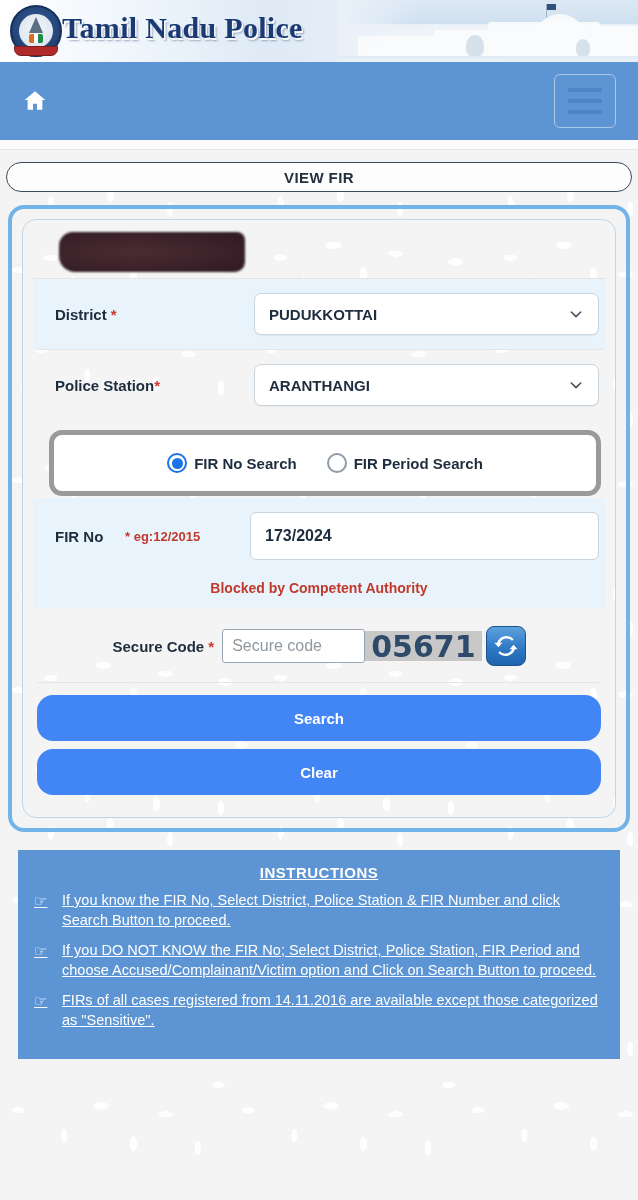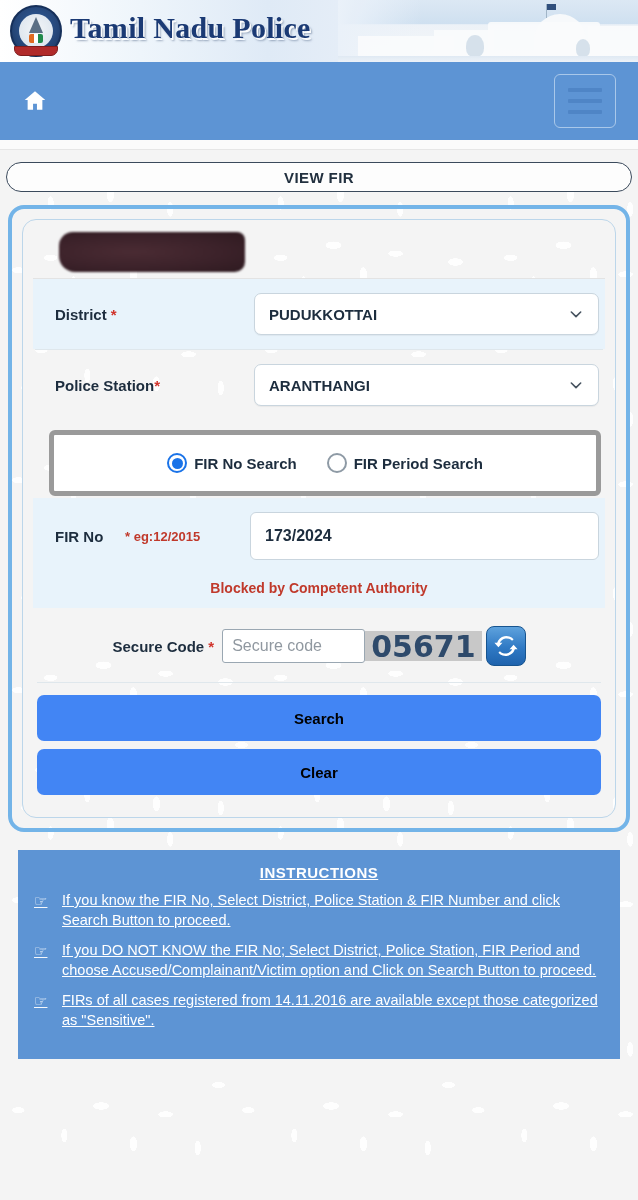--- a/index.html
+++ b/index.html
@@ -81,21 +81,21 @@
     width: 14px; height: 9px;
     background: linear-gradient(90deg, #e06a20 33%, #ffffff 33% 66%, #1f8a4c 66%);
     border-radius: 2px;
   }
   .crest-ribbon {
     position: absolute; left: 50%; bottom: -1px; transform: translateX(-50%);
     width: 44px; height: 10px; background: #b02a2a; border-radius: 0 0 7px 7px;
     border: 1px solid #7d1c1c;
   }
   .brand {
-    position: absolute; left: 70px; top: 11px;
+    position: absolute; left: 62px; top: 11px;
     font-family: "Liberation Serif", serif;
     font-size: 30px; font-weight: 700; color: #1b3a74; letter-spacing: .3px;
     text-shadow: 1.5px 1.5px 0 rgba(255,255,255,.95), 2.5px 2.5px 2px rgba(90,110,140,.55);
   }
 
   
   .navbar {
     height: 78px; background: #5d94d4;
     display: flex; align-items: center; justify-content: space-between;
     padding: 0 22px;
@@ -154,21 +154,21 @@
     border: 1px solid #c9d5de; border-radius: 7px;
     display: flex; align-items: center; justify-content: space-between;
     padding: 16px 14px; font-size: 15px; font-weight: 700; color: #1d2d3e;
     box-shadow: 0 1px 1px rgba(0,0,0,.05);
   }
   .chev { width: 16px; height: 16px; flex: none; }
 
   .divider { height: 1px; background: #dfe7ec; margin: 0 2px; }
 
   .radio-card {
-    margin: 10px 4px 0 16px; border: 5px solid #9a9a9a; border-radius: 6px;
+    margin: 10px 4px 0 16px; border: 5px solid #9a9a9a; border-radius: 13px;
     background: #fff; height: 66px;
     display: flex; align-items: center; justify-content: center; gap: 30px;
   }
   .radio-item { display: flex; align-items: center; gap: 7px; }
   .radio {
     width: 20px; height: 20px; border-radius: 50%;
     border: 2px solid #8e9aa5; background: #fff; flex: none;
     display: flex; align-items: center; justify-content: center;
   }
   .radio.on { border-color: #1a73e8; }
@@ -219,22 +219,22 @@
   .refresh-btn {
     width: 40px; height: 40px; margin-left: 4px;
     background: linear-gradient(180deg,#5ea2dd 0%,#2f79c4 55%,#1f63ad 100%);
     border: 1px solid #17548f; border-radius: 8px;
     display: flex; align-items: center; justify-content: center;
   }
 
   .btn-sep { height: 1px; background: #dfe7ec; margin: 0 4px 12px 4px; }
   .btn {
     display: block; width: calc(100% - 8px); margin: 0 4px 8px 4px;
-    height: 46px; background: #4285f4; border: none; border-radius: 7px;
-    color: #000000; font-size: 15px; font-weight: 700;
+    height: 46px; background: #4285f4; border: none; border-radius: 16px;
+    color: #ffffff; font-size: 15px; font-weight: 700;
     font-family: "Liberation Sans", sans-serif;
     display: flex; align-items: center; justify-content: center;
   }
 
   
   .instructions {
     margin: 18px 18px 0 18px; background: #5d94d4; color: #fff;
     padding: 14px 16px 18px 16px;
     text-decoration: underline;
   }

